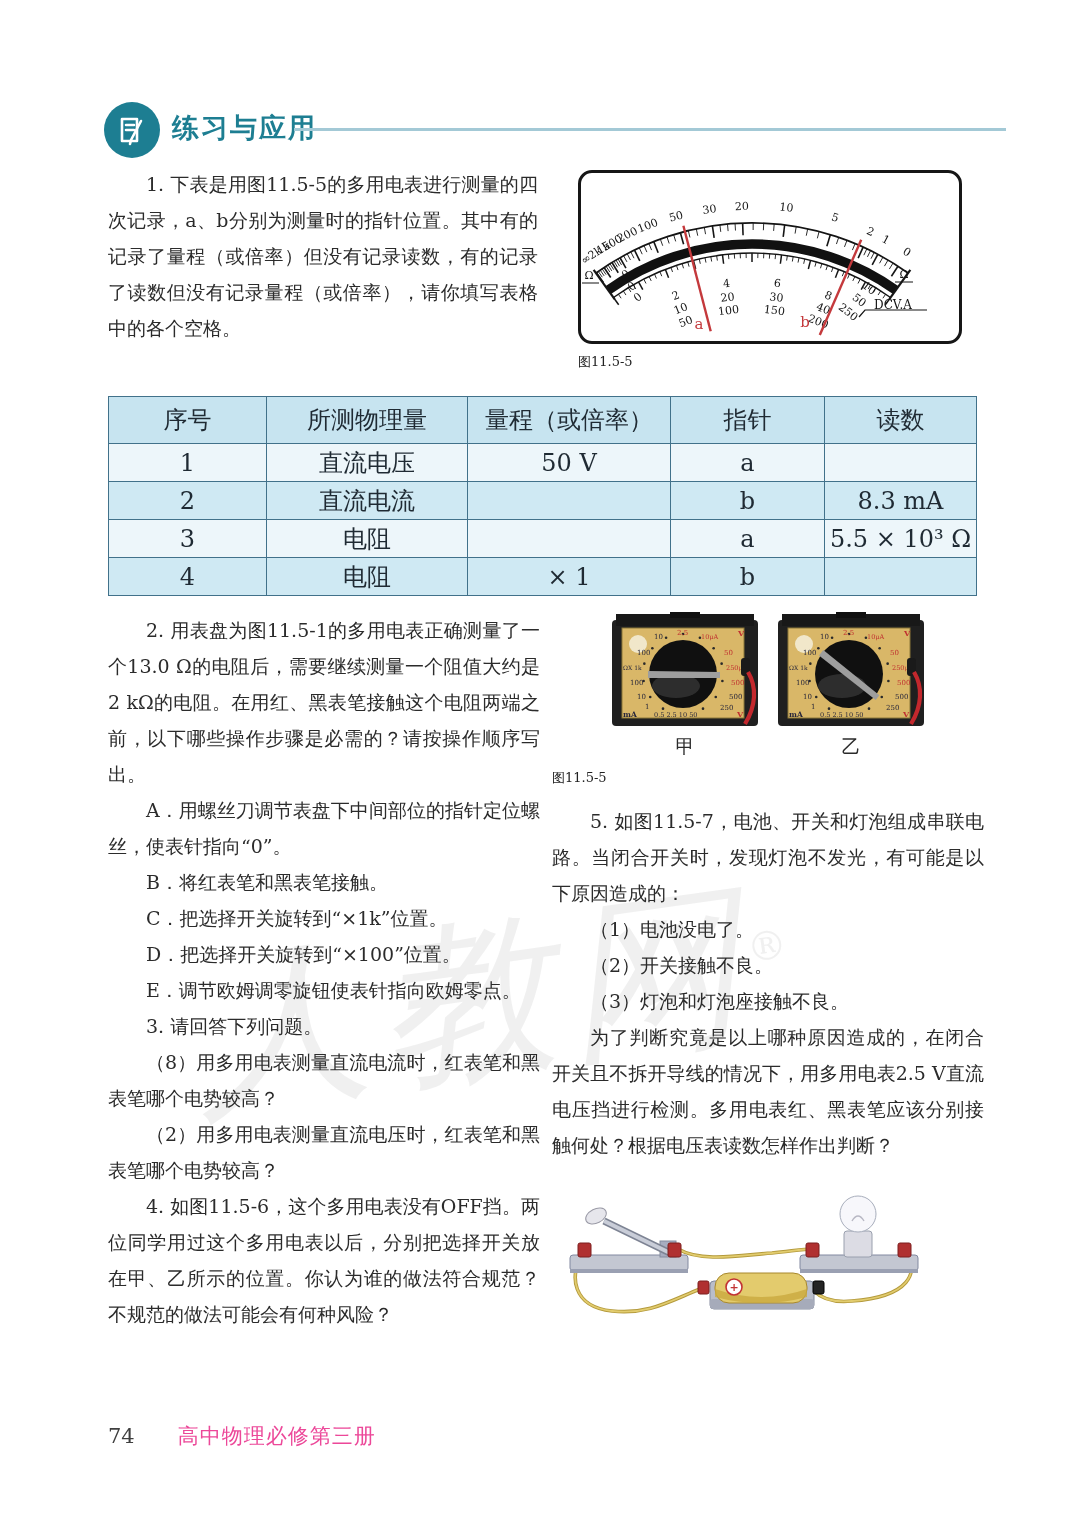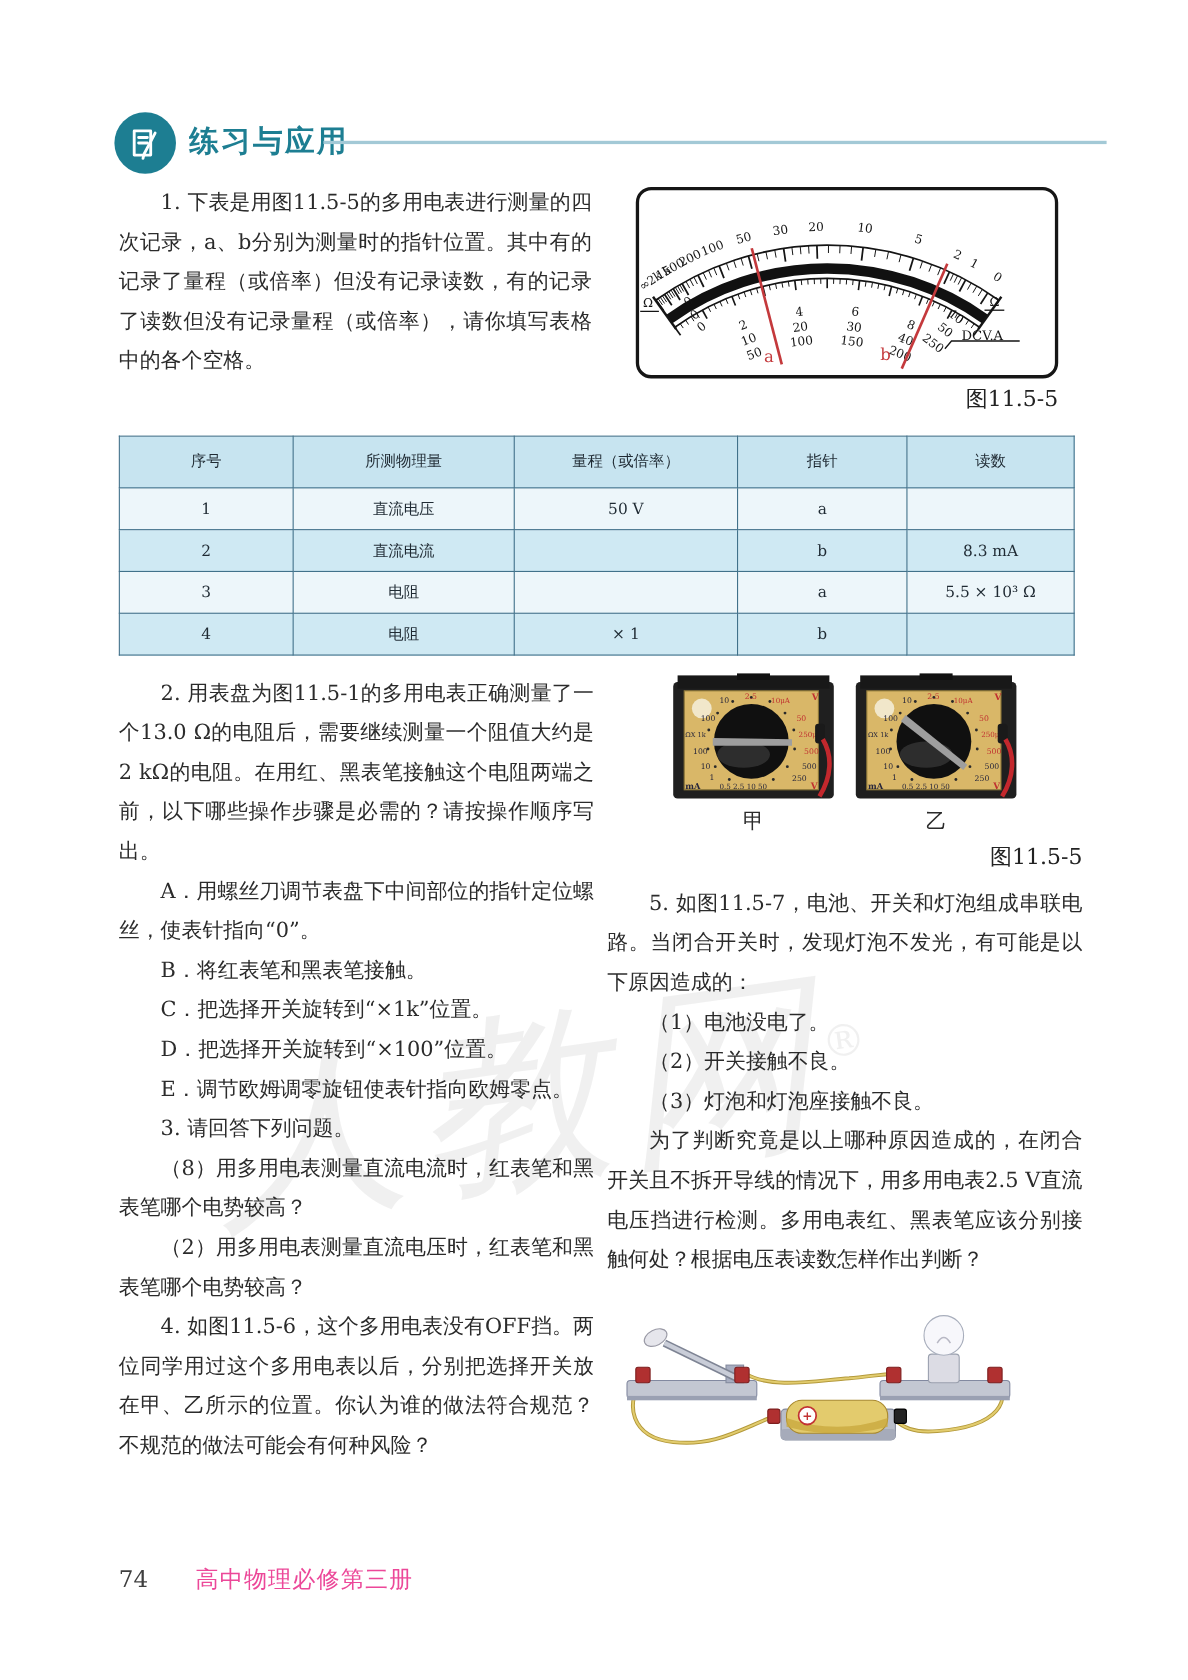--- a/index.html
+++ b/index.html
@@ -13,29 +13,29 @@
           color:#1d7e92;font-family:"DejaVu Sans",sans-serif;font-weight:bold;}
   .hdr .rule{position:absolute;left:190px;top:28px;width:712px;height:3px;background:#a3c9d6;}
   
   p.t{margin:0;text-indent:2em;text-align:justify;font-size:19px;line-height:36px;}
   .p1{position:absolute;left:108px;top:166px;width:430px;z-index:2;}
   .colL{position:absolute;left:108px;top:612px;width:432px;z-index:2;}
   .colR{position:absolute;left:552px;top:612px;width:432px;z-index:2;}
   
   .fig55{position:absolute;left:578px;top:170px;width:384px;margin:0;z-index:2;}
   .fig55 .frame{border:3px solid #161616;border-radius:14px;background:#fff;overflow:hidden;line-height:0;}
-  figcaption{text-align:right;font-size:20px;color:#222;margin-top:7px;line-height:22px;}
+  figcaption{text-align:left;font-size:13px;color:#222;margin-top:7px;line-height:22px;}
   svg text{font-family:"DejaVu Serif",serif;}
   .st{font-size:11px;fill:#141414;text-anchor:middle;}
   .red{fill:#c4393c;}
   
   .tblcap{position:absolute;left:108px;top:362px;font-size:18.5px;font-weight:bold;color:#222;z-index:2;}
   .tbl{position:absolute;left:108px;top:396px;z-index:2;}
   table{border-collapse:collapse;}
-  td{border:1.6px solid #41718a;text-align:center;font-size:14px;padding:0;color:#1f2a33;}
+  td{border:1.6px solid #41718a;text-align:center;font-size:24px;padding:0;color:#1f2a33;}
   tr.h td{height:46px;background:#c7e4f0;}
   tr.r1 td,tr.r3 td{height:37px;background:#edf6fa;}
   tr.r2 td,tr.r4 td{height:37px;background:#cfe9f3;}
   
   .fig56{margin:0 0 14px 0;}
   .meters{display:flex;gap:16px;justify-content:center;}
   .meterlabels{display:flex;gap:16px;justify-content:center;font-size:19px;margin-top:4px;}
   .meterlabels span{width:150px;text-align:center;}
   .mt{fill:#27263a;}
   .mr{fill:#c03030;}

